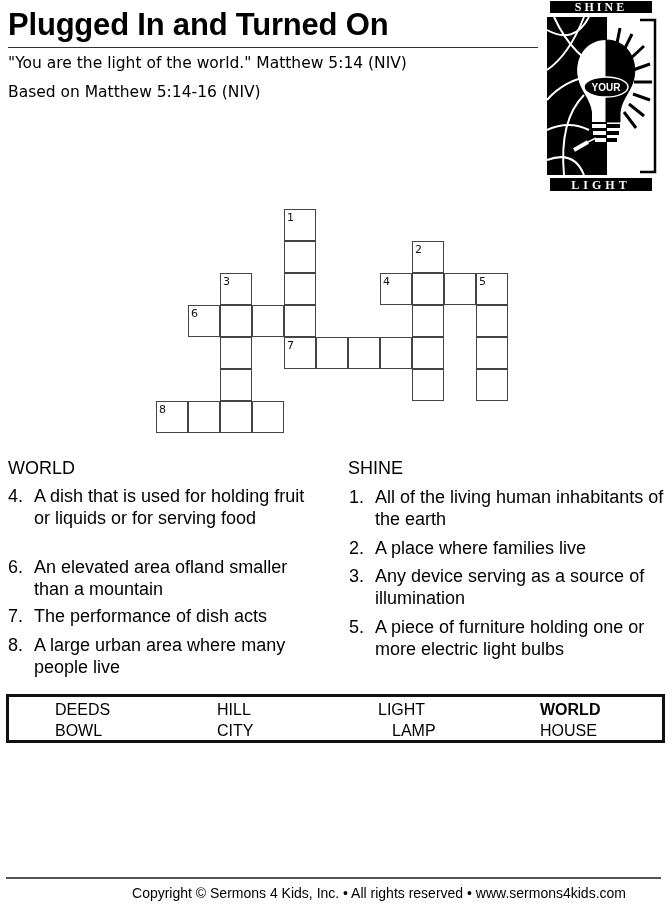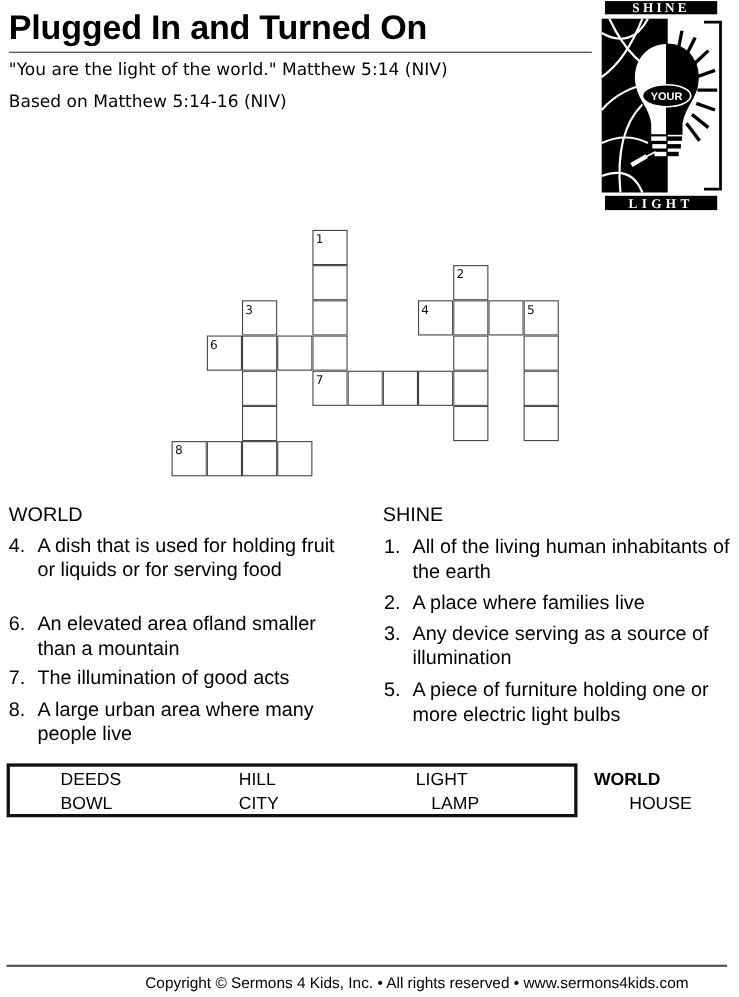--- a/index.html
+++ b/index.html
@@ -29,21 +29,21 @@
 
   .clue-head {
     font-family: "Liberation Sans", sans-serif; font-size: 18px; line-height: 22px; white-space: nowrap;
   }
   .clue-list { font-family: "Liberation Sans", sans-serif; font-size: 18px; line-height: 22px; }
   .clue { position: absolute; display: flex; }
   .clue .num { width: 26px; flex: none; }
   .clue .txt { width: 290px; }
 
   .wordbox {
-    left: 6px; top: 694px; width: 519px; height: 49px; box-sizing: border-box;
+    left: 6px; top: 694px; width: 659px; height: 49px; box-sizing: border-box;
     border: 3px solid #111;
   }
   .word {
     position: absolute; font-family: "Liberation Sans", sans-serif; font-size: 16px; line-height: 18px;
     white-space: nowrap;
   }
 
   .footer-rule { left: 6px; top: 877px; width: 655px; height: 0; border-top: 2px solid #555; }
   .footer {
     left: 0; top: 885px; width: 672px; text-align: center;
@@ -167,21 +167,21 @@
   <div class="clue" style="left:8px; top:485px;">
     <span class="num">4.</span>
     <span class="txt">A dish that is used for holding fruit or liquids or for serving food</span>
   </div>
   <div class="clue" style="left:8px; top:556px;">
     <span class="num">6.</span>
     <span class="txt">An elevated area ofland smaller than a mountain</span>
   </div>
   <div class="clue" style="left:8px; top:605px;">
     <span class="num">7.</span>
-    <span class="txt">The illumination of good acts</span>
+    <span class="txt">The performance of dish acts</span>
   </div>
   <div class="clue" style="left:8px; top:634px;">
     <span class="num">8.</span>
     <span class="txt">A large urban area where many people live</span>
   </div>
 </div>
 
 <div class="clue-list">
   <div class="clue" style="left:349px; top:486px;">
     <span class="num">1.</span>
@@ -202,17 +202,17 @@
 </div>
 
 <div class="abs wordbox">
   <span class="word" style="left:46px; top:4px;">DEEDS</span>
   <span class="word" style="left:208px; top:4px;">HILL</span>
   <span class="word" style="left:369px; top:4px;">LIGHT</span>
   <span class="word" style="left:531px; top:4px;font-weight:bold;">WORLD</span>
   <span class="word" style="left:46px; top:25px;">BOWL</span>
   <span class="word" style="left:208px; top:25px;">CITY</span>
   <span class="word" style="left:369px; top:25px;margin-left:14px;">LAMP</span>
-  <span class="word" style="left:531px; top:25px;margin-left:32px;">HOUSE</span>
+  <span class="word" style="left:531px; top:25px;">HOUSE</span>
 </div>
 
 <div class="abs footer-rule"></div>
 <div class="abs footer">Copyright © Sermons 4 Kids, Inc. • All rights reserved • www.sermons4kids.com</div>
 
 </body></html>

